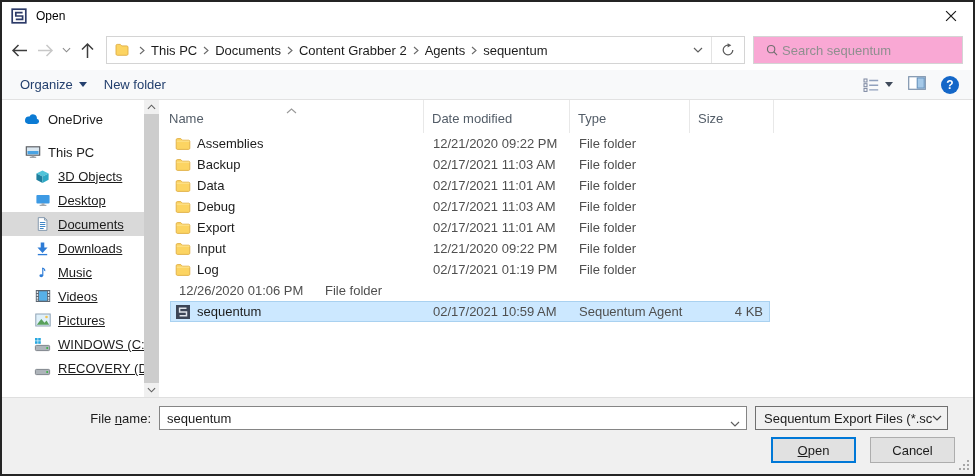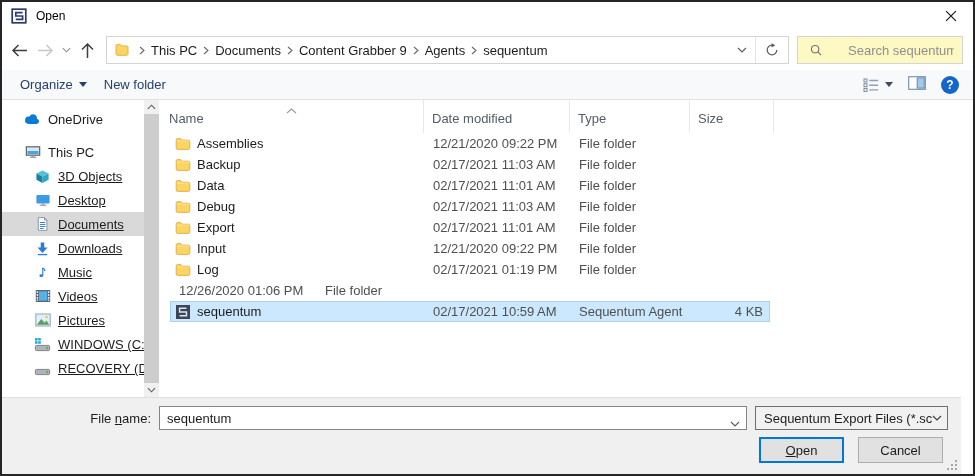--- a/index.html
+++ b/index.html
@@ -20,21 +20,21 @@
   .navbtn { width:26px; height:26px; display:flex; align-items:center; justify-content:center; flex:none; }
   .navbtn.small { width:16px; }
   .addrbar { flex:1; height:28px; border:1px solid #d4d4d4; background:#fff; display:flex; align-items:center; margin:0 8px 0 6px; min-width:0; }
   .addr-folder { margin:0 3px 0 7px; flex:none; display:flex; }
   .crumb-sep { margin:0 6px; display:flex; flex:none; }
   .crumb { white-space:nowrap; color:#1c1c1c; }
   .addr-right { margin-left:auto; display:flex; align-items:center; height:100%; flex:none; }
   .addr-chev { width:26px; height:100%; display:flex; align-items:center; justify-content:center; }
   .addr-div { width:1px; height:26px; background:#e3e3e3; }
   .refresh-btn { width:32px; height:100%; display:flex; align-items:center; justify-content:center; }
-  .searchbox { width:166px; height:28px; border:1px solid #d4d4d4; background:#fef9c3; display:flex; align-items:center; padding:0 8px 0 11px; gap:25px; flex:none; }
+  .searchbox { width:210px; height:28px; border:1px solid #d4d4d4; background:#f9a8d4; display:flex; align-items:center; padding:0 8px 0 11px; gap:3px; flex:none; }
   .searchbox input { border:none; outline:none; flex:1; min-width:0; font:13px "Liberation Sans",sans-serif; color:#222; background:transparent; }
   .searchbox input::placeholder { color:#8f8f8f; }
   
   .toolbar { height:30px; background:#f8f9fa; border-bottom:1px solid #e2e2e2; display:flex; align-items:center; color:#24406e; padding:0 14px 0 18px; }
   .tb-btn { display:flex; align-items:center; gap:6px; }
   .tb-newfolder { margin-left:17px; }
   .tb-right { margin-left:auto; display:flex; align-items:center; gap:15px; }
   .tb-views { display:flex; align-items:center; gap:5px; }
   .help-circle { width:18px; height:18px; border-radius:50%; background:#1467c8; color:#fff; font-size:12px; font-weight:bold; display:flex; align-items:center; justify-content:center; }
   
@@ -76,21 +76,21 @@
   .sb-item[data-icon="objects3d"] .i-objects3d { display:block; }
   .sb-item[data-icon="desktop"] .i-desktop { display:block; }
   .sb-item[data-icon="documents"] .i-documents { display:block; }
   .sb-item[data-icon="downloads"] .i-downloads { display:block; }
   .sb-item[data-icon="music"] .i-music { display:block; }
   .sb-item[data-icon="pictures"] .i-pictures { display:block; }
   .sb-item[data-icon="videos"] .i-videos { display:block; }
   .sb-item[data-icon="drivec"] .i-drivec { display:block; }
   .sb-item[data-icon="drived"] .i-drived { display:block; }
   
-  .footer { position:absolute; left:0; right:12px; bottom:0; height:77px; background:#f0f0f0; border-top:1px solid #dfdfdf; }
+  .footer { position:absolute; left:0; right:0; bottom:0; height:77px; background:#f0f0f0; border-top:1px solid #dfdfdf; }
   .fn-row { display:flex; align-items:center; padding-top:8px; }
   .fn-label { width:149px; text-align:right; margin-right:8px; flex:none; }
   .u { text-decoration:underline; }
   .fn-wrap { position:relative; width:588px; height:24px; flex:none; }
   .fn-input { width:100%; height:100%; border:1px solid #858585; background:#fff; padding:0 26px 0 7px; font:13px "Liberation Sans",sans-serif; color:#1c1c1c; outline:none; }
   .fn-chev { position:absolute; right:7px; top:9px; }
   .ft-select { margin-left:8px; width:193px; height:24px; border:1px solid #707070; background:#f1f1f1; display:flex; align-items:center; padding:0 5px 0 8px; flex:none; }
   .ft-select .ft-text { flex:1; overflow:hidden; white-space:nowrap; }
   .btn-row { position:absolute; right:18px; bottom:11px; display:flex; gap:14px; }
   .btn { width:85px; height:26px; display:flex; align-items:center; justify-content:center; background:#e1e1e1; border:1px solid #adadad; font-size:13px; color:#1c1c1c; cursor:default; }
@@ -156,21 +156,21 @@
             <polyline points="1,1 5,4.5 1,8" fill="none" stroke="#6a6a6a" stroke-width="1.1"></polyline>
           </svg>
         </span>
         <span class="crumb">Documents</span>
 
         <span class="crumb-sep">
           <svg width="6" height="9" viewBox="0 0 6 9">
             <polyline points="1,1 5,4.5 1,8" fill="none" stroke="#6a6a6a" stroke-width="1.1"></polyline>
           </svg>
         </span>
-        <span class="crumb">Content Grabber 9</span>
+        <span class="crumb">Content Grabber 2</span>
 
         <span class="crumb-sep">
           <svg width="6" height="9" viewBox="0 0 6 9">
             <polyline points="1,1 5,4.5 1,8" fill="none" stroke="#6a6a6a" stroke-width="1.1"></polyline>
           </svg>
         </span>
         <span class="crumb">Agents</span>
 
         <span class="crumb-sep">
           <svg width="6" height="9" viewBox="0 0 6 9">

